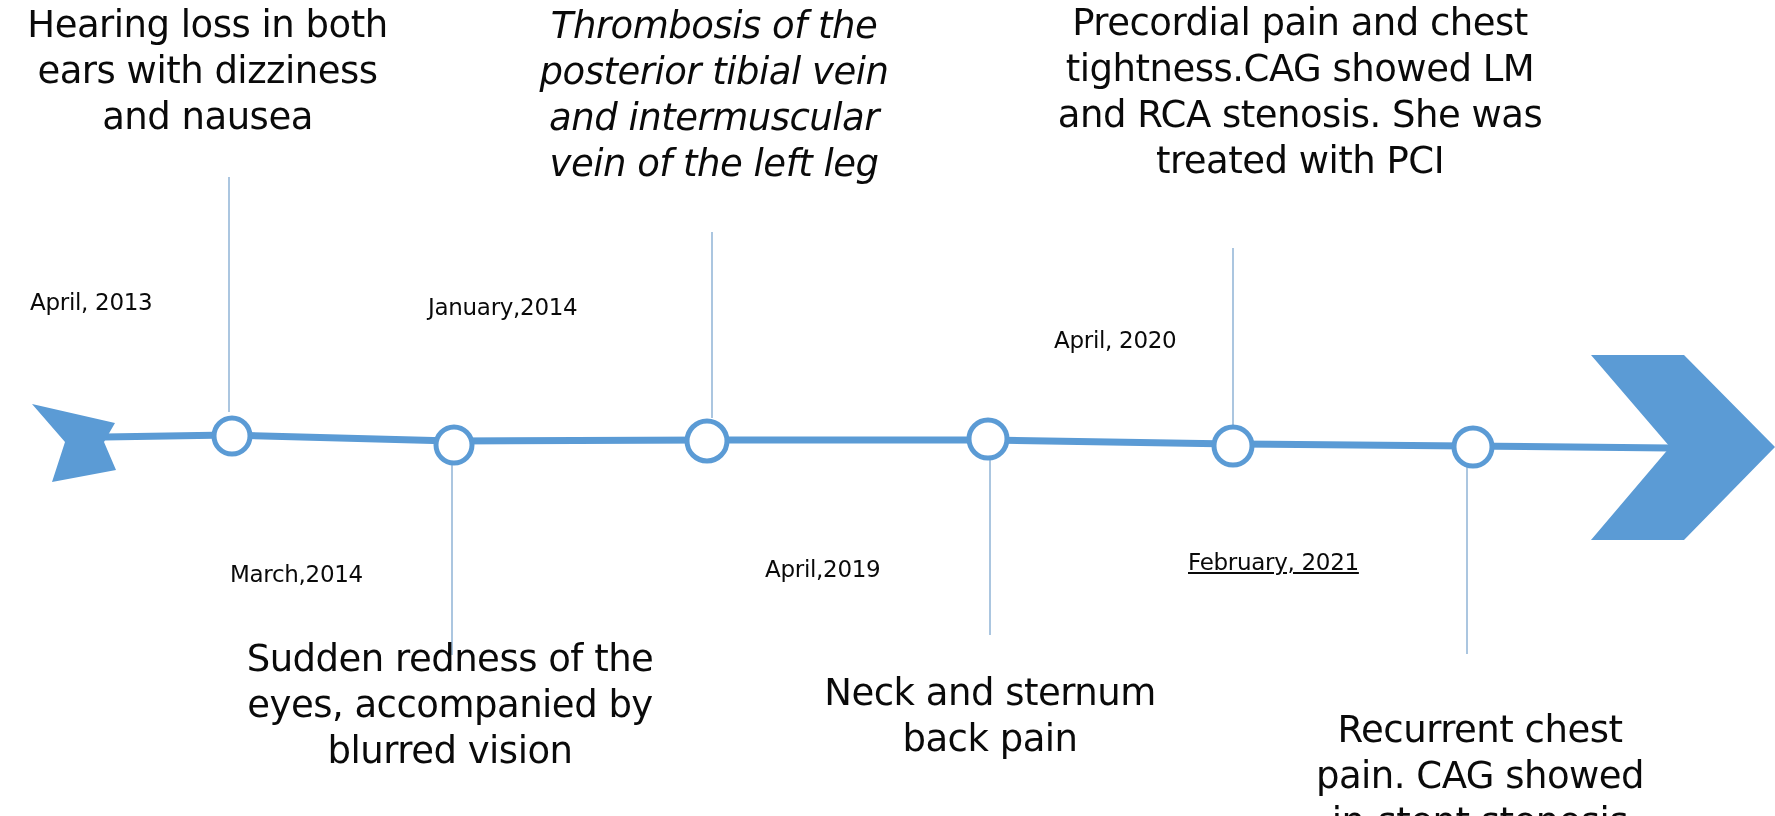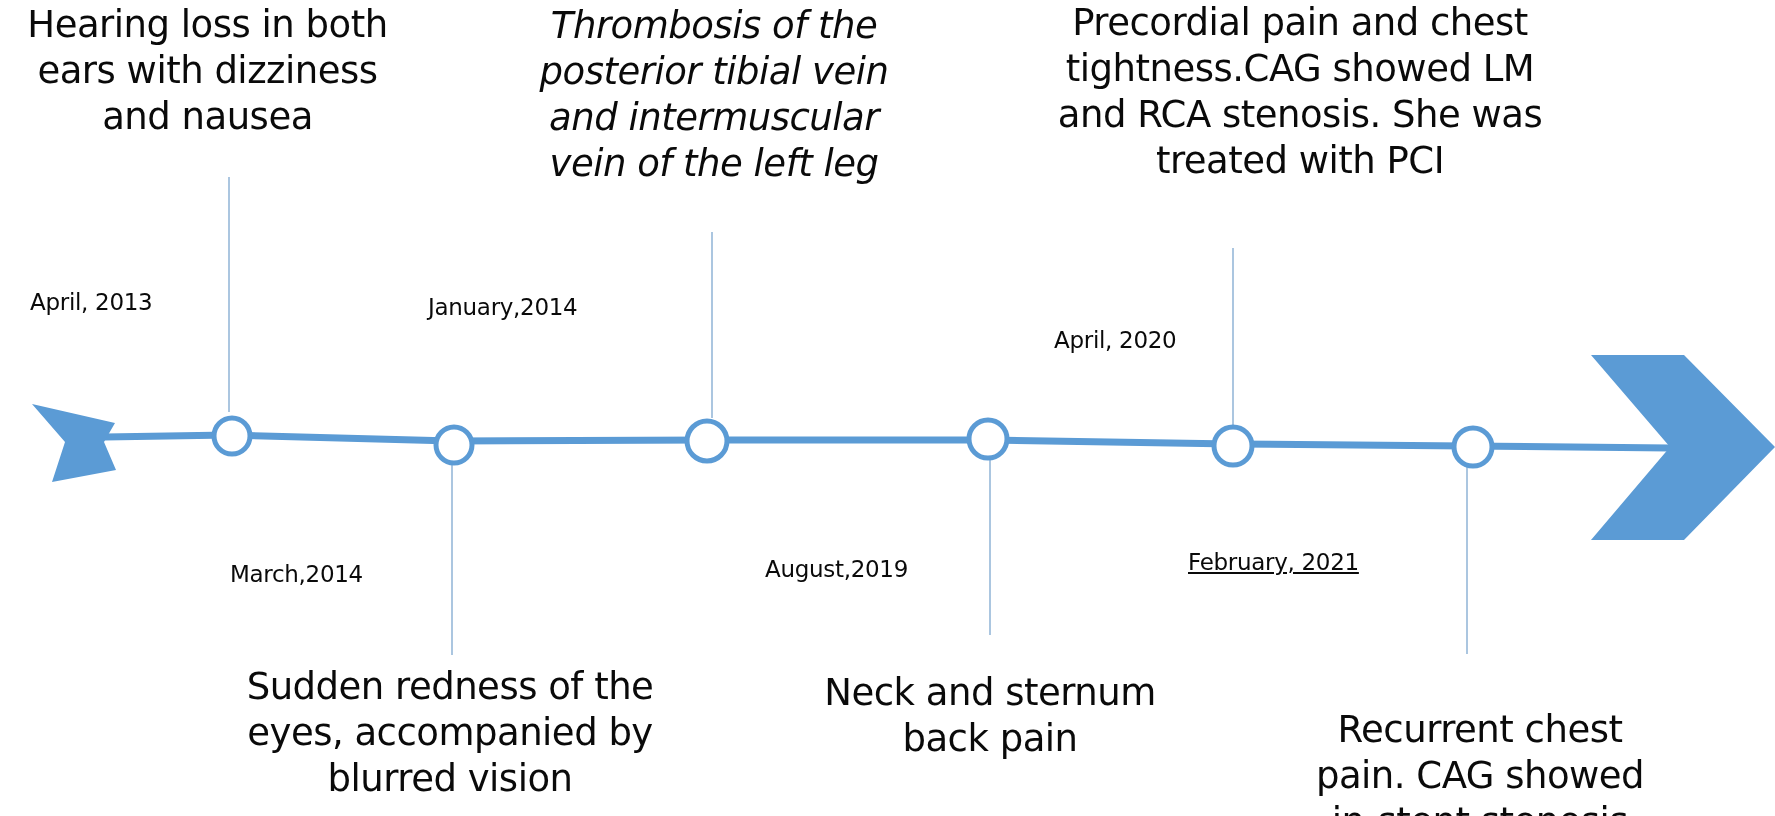--- a/index.html
+++ b/index.html
@@ -34,31 +34,31 @@
   <circle cx="1233" cy="446" r="19" fill="#ffffff" stroke="#5b9bd5" stroke-width="5"></circle>
   <circle cx="1473" cy="447" r="19" fill="#ffffff" stroke="#5b9bd5" stroke-width="5"></circle>
 </svg>
 
 <div class="event" style="left:0;top:2px;width:415px;">Hearing loss in both
 ears with dizziness
 and nausea</div>
 <div class="date" style="left:30px;top:285px;">April, 2013</div>
 
 <div class="date" style="left:230px;top:557px;">March,2014</div>
-<div class="event" style="left:205px;top:664px;width:490px;">Sudden redness of the
+<div class="event" style="left:205px;top:636px;width:490px;">Sudden redness of the
 eyes, accompanied by
 blurred vision</div>
 
 <div class="event" style="left:514px;top:3px;width:400px;font-style:italic;">Thrombosis of the
 posterior tibial vein
 and intermuscular
 vein of the left leg</div>
 <div class="date" style="left:428px;top:290px;">January,2014</div>
 
-<div class="date" style="left:765px;top:552px;">August,2019</div>
+<div class="date" style="left:765px;top:552px;">April,2019</div>
 <div class="event" style="left:790px;top:670px;width:400px;">Neck and sternum
 back pain</div>
 
 <div class="event" style="left:1020px;top:0px;width:560px;">Precordial pain and chest
 tightness.CAG showed LM
 and RCA stenosis. She was
 treated with PCI</div>
 <div class="date" style="left:1054px;top:287px;margin-top:36px;">April, 2020</div>
 
 <div class="date" style="left:1188px;top:545px;text-decoration:underline;">February, 2021</div>

